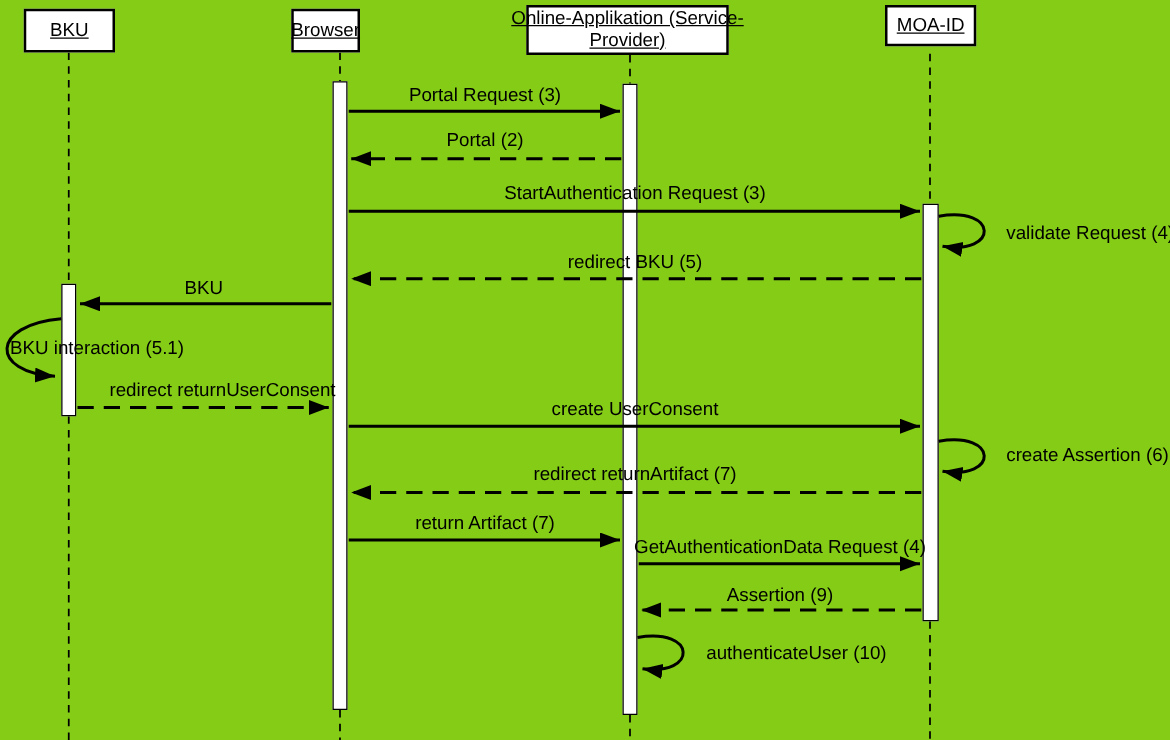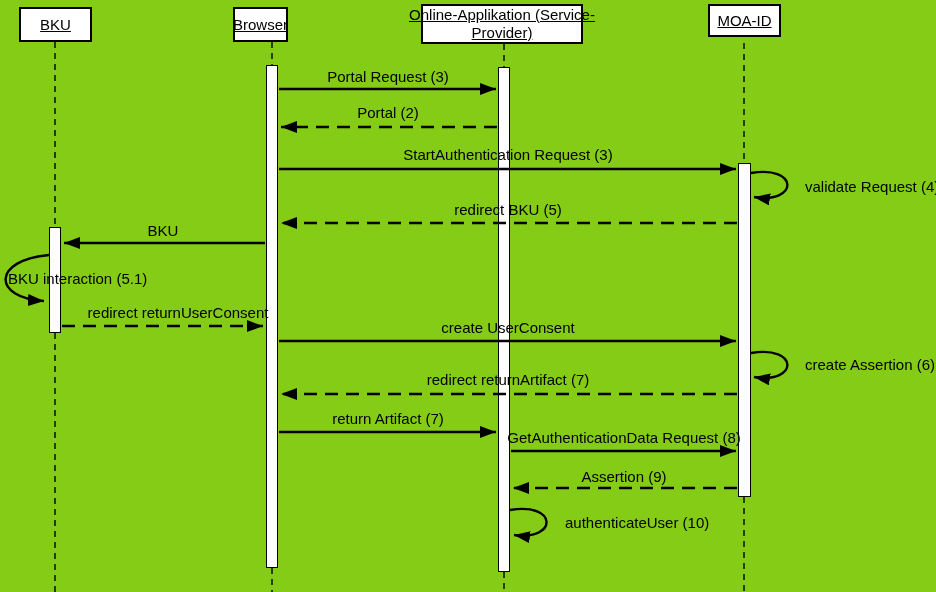--- a/index.html
+++ b/index.html
@@ -121,17 +121,17 @@
   <div class="msg-label centered" style="left:508px; top:146px;">StartAuthentication Request (3)</div>
   <div class="msg-label" style="left:805px; top:178px;">validate Request (4)</div>
   <div class="msg-label centered" style="left:508px; top:201px;">redirect BKU (5)</div>
   <div class="msg-label centered" style="left:163px; top:222px;">BKU</div>
   <div class="msg-label" style="left:8px; top:270px;">BKU interaction (5.1)</div>
   <div class="msg-label centered" style="left:178px; top:304px;">redirect returnUserConsent</div>
   <div class="msg-label centered" style="left:508px; top:319px;">create UserConsent</div>
   <div class="msg-label" style="left:805px; top:356px;">create Assertion (6)</div>
   <div class="msg-label centered" style="left:508px; top:371px;">redirect returnArtifact (7)</div>
   <div class="msg-label centered" style="left:388px; top:410px;">return Artifact (7)</div>
-  <div class="msg-label centered" style="left:624px; top:429px;">GetAuthenticationData Request (8)</div>
+  <div class="msg-label centered" style="left:624px; top:429px;">GetAuthenticationData Request (4)</div>
   <div class="msg-label centered" style="left:624px; top:468px;">Assertion (9)</div>
   <div class="msg-label" style="left:565px; top:514px;">authenticateUser (10)</div>
 
 </div>
 
 </body></html>

